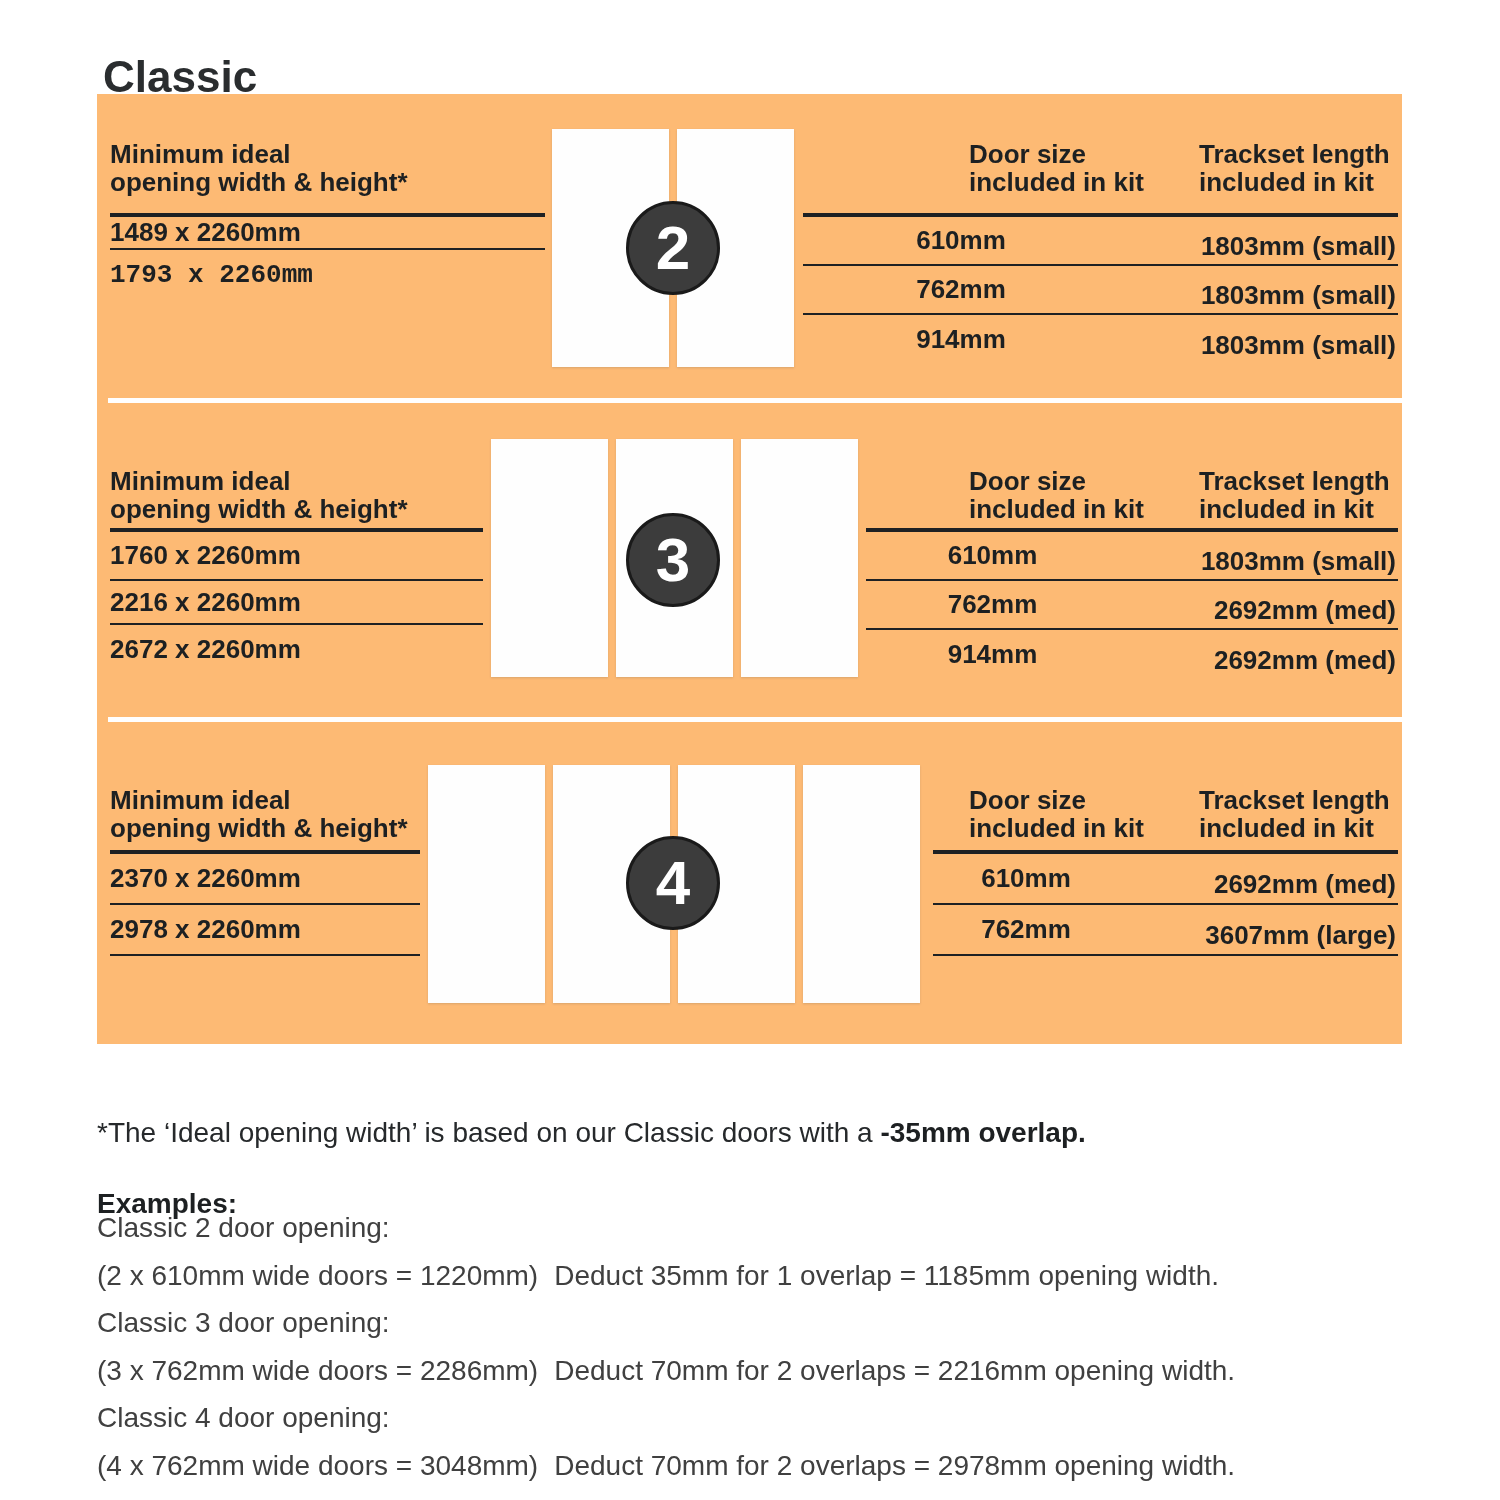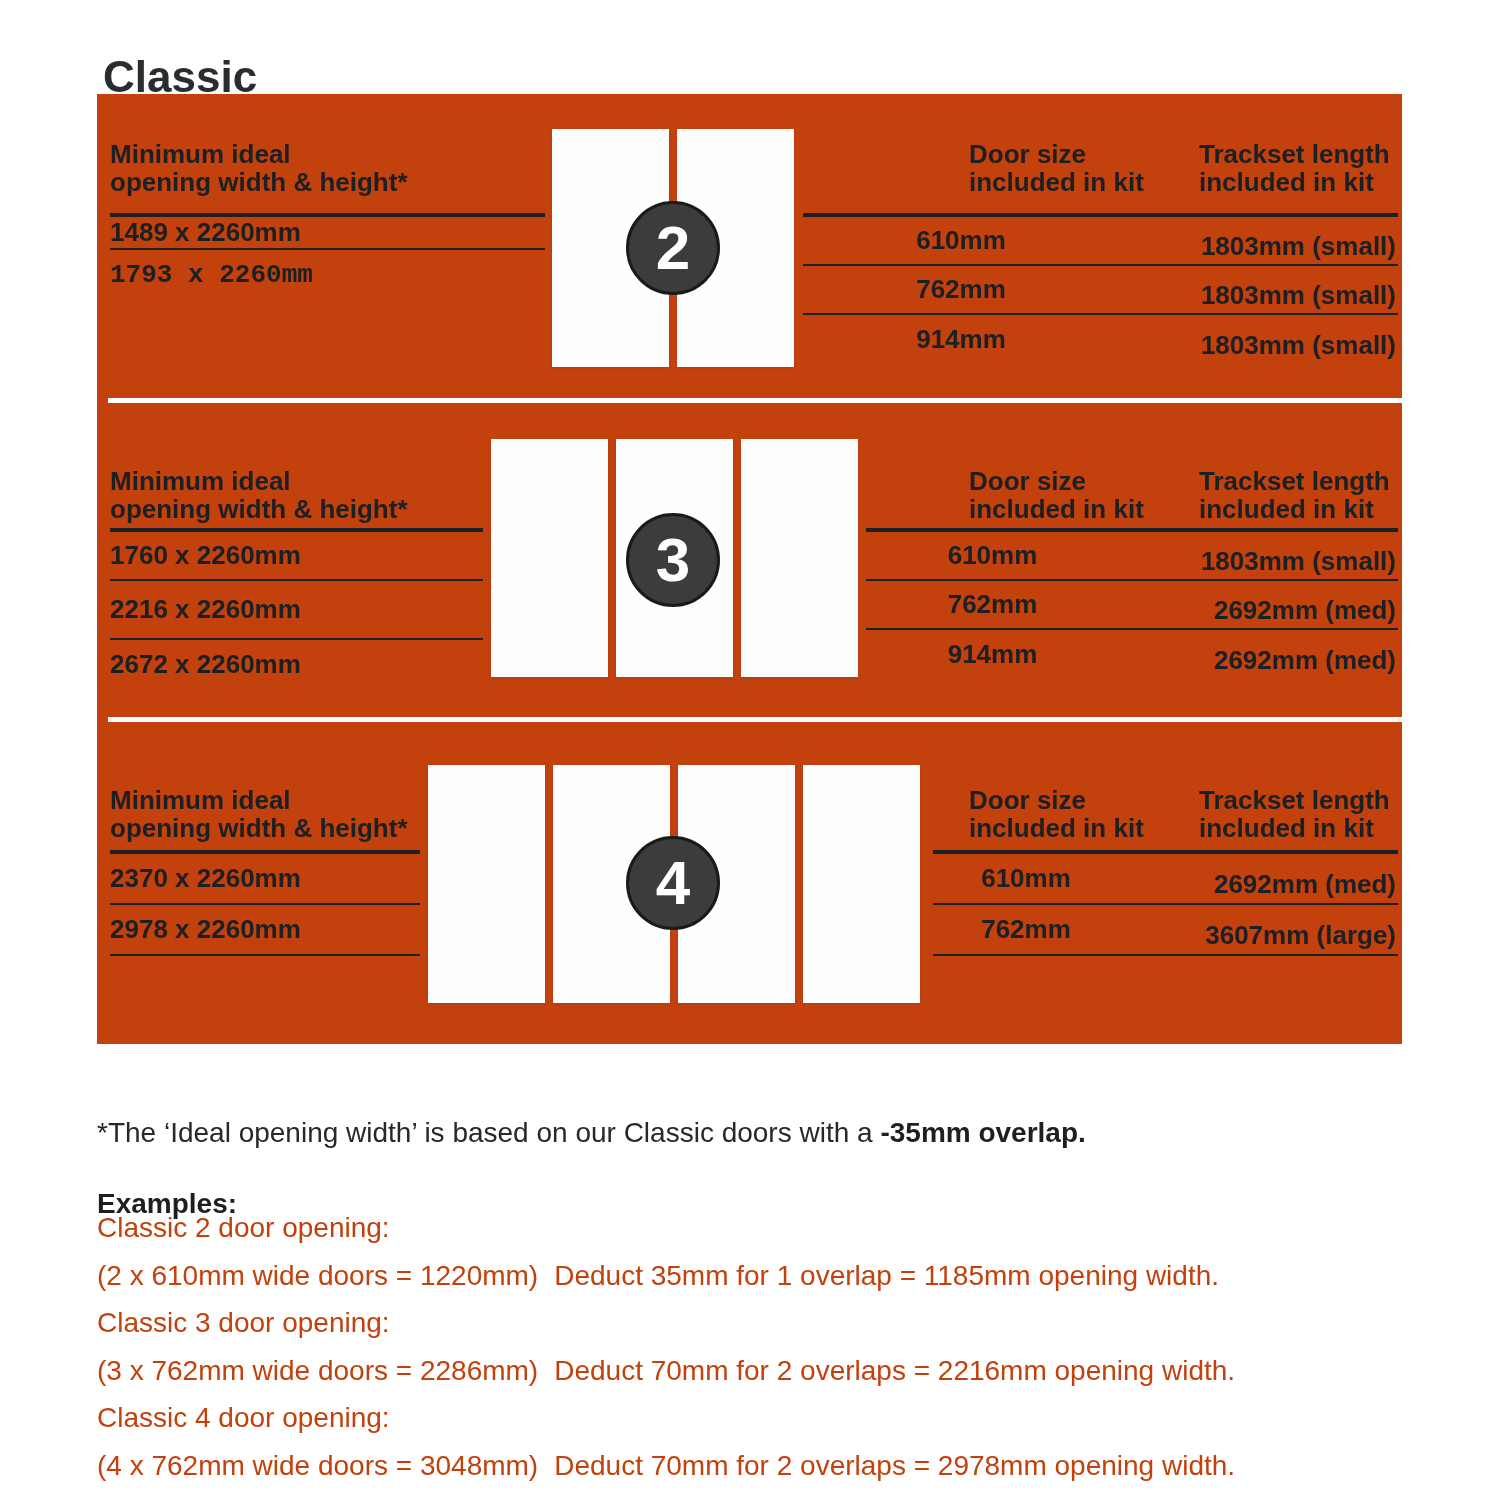--- a/index.html
+++ b/index.html
@@ -2,21 +2,21 @@
 <html><head>
 <meta charset="utf-8">
 <style>
   html,body{margin:0;padding:0;background:#ffffff;}
   body{width:1500px;height:1500px;position:relative;overflow:hidden;
        font-family:"Liberation Sans","DejaVu Sans",sans-serif;color:#202325;}
 
   .page-title{position:absolute;left:103px;top:26px;font-size:44px;font-weight:bold;
               color:#2a2d2f;line-height:1;}
 
-  .panel{position:absolute;left:97px;top:94px;width:1305px;height:950px;background:#c2410c;}
+  .panel{position:absolute;left:97px;top:94px;width:1305px;height:950px;background:#fdba74;}
 
   .divider{position:absolute;left:11px;right:0;height:5px;background:#ffffff;}
 
   .section{position:absolute;left:0;width:100%;}
 
   .col-head{position:absolute;font-size:26px;font-weight:bold;line-height:28px;color:#1d2022;}
   .left-head{left:13px;}
 
   .thick-line{position:absolute;height:4px;background:#1e2123;}
 
@@ -34,21 +34,21 @@
 
   .badge{position:absolute;width:94px;height:94px;border-radius:50%;background:#3c3c3c;
          border:3px solid #1a1a1a;box-sizing:border-box;display:flex;align-items:center;
          justify-content:center;color:#ffffff;font-size:62px;font-weight:bold;line-height:1;}
 
   .footnote{position:absolute;left:97px;top:1088px;font-size:28px;color:#26292b;line-height:34px;}
   .footnote b{color:#1d2022;}
 
   .examples-heading{position:absolute;left:97px;top:1160px;font-size:28px;font-weight:bold;color:#1d2022;}
 
-  .examples{position:absolute;left:97px;top:1204px;font-size:28px;color:#c2410c;line-height:47.5px;}
+  .examples{position:absolute;left:97px;top:1204px;font-size:28px;color:#404040;line-height:47.5px;}
   .ex-result{margin-left:16px;}
 </style>
 </head>
 <body>
 
 <h1 class="page-title">Classic</h1>
 
 <div class="panel" id="panel">
     <div class="divider" style="top: 304px;"></div>
     <div class="divider" style="top: 623px;"></div>
@@ -96,21 +96,21 @@
     <div class="section" style="top: 309px; height: 314px;">
       <div class="col-head left-head" style="top: 64px;">
         <div>Minimum ideal</div>
         <div>opening width &amp; height*</div>
       </div>
       <div class="thick-line" style="left: 13px; top: 125px; width: 373px;"></div>
       <div class="rows" style="left: 13px; top: 129px; width: 373px;">
         <div class="row bordered" style="height: 49px;">
           <div class="val">1760 x 2260mm</div>
         </div>
-        <div class="row bordered" style="height: 59px;">
+        <div class="row bordered" style="height: 44px;">
           <div class="val">2216 x 2260mm</div>
         </div>
         <div class="row" style="height: 49px;">
           <div class="val">2672 x 2260mm</div>
         </div>
       </div>
       <div class="door" style="left: 394px; top: 36px;"></div>
       <div class="door" style="left: 519px; top: 36px;"></div>
       <div class="door" style="left: 644px; top: 36px;"></div>
       <div class="badge" style="left: 529px; top: 110px;">3</div>

